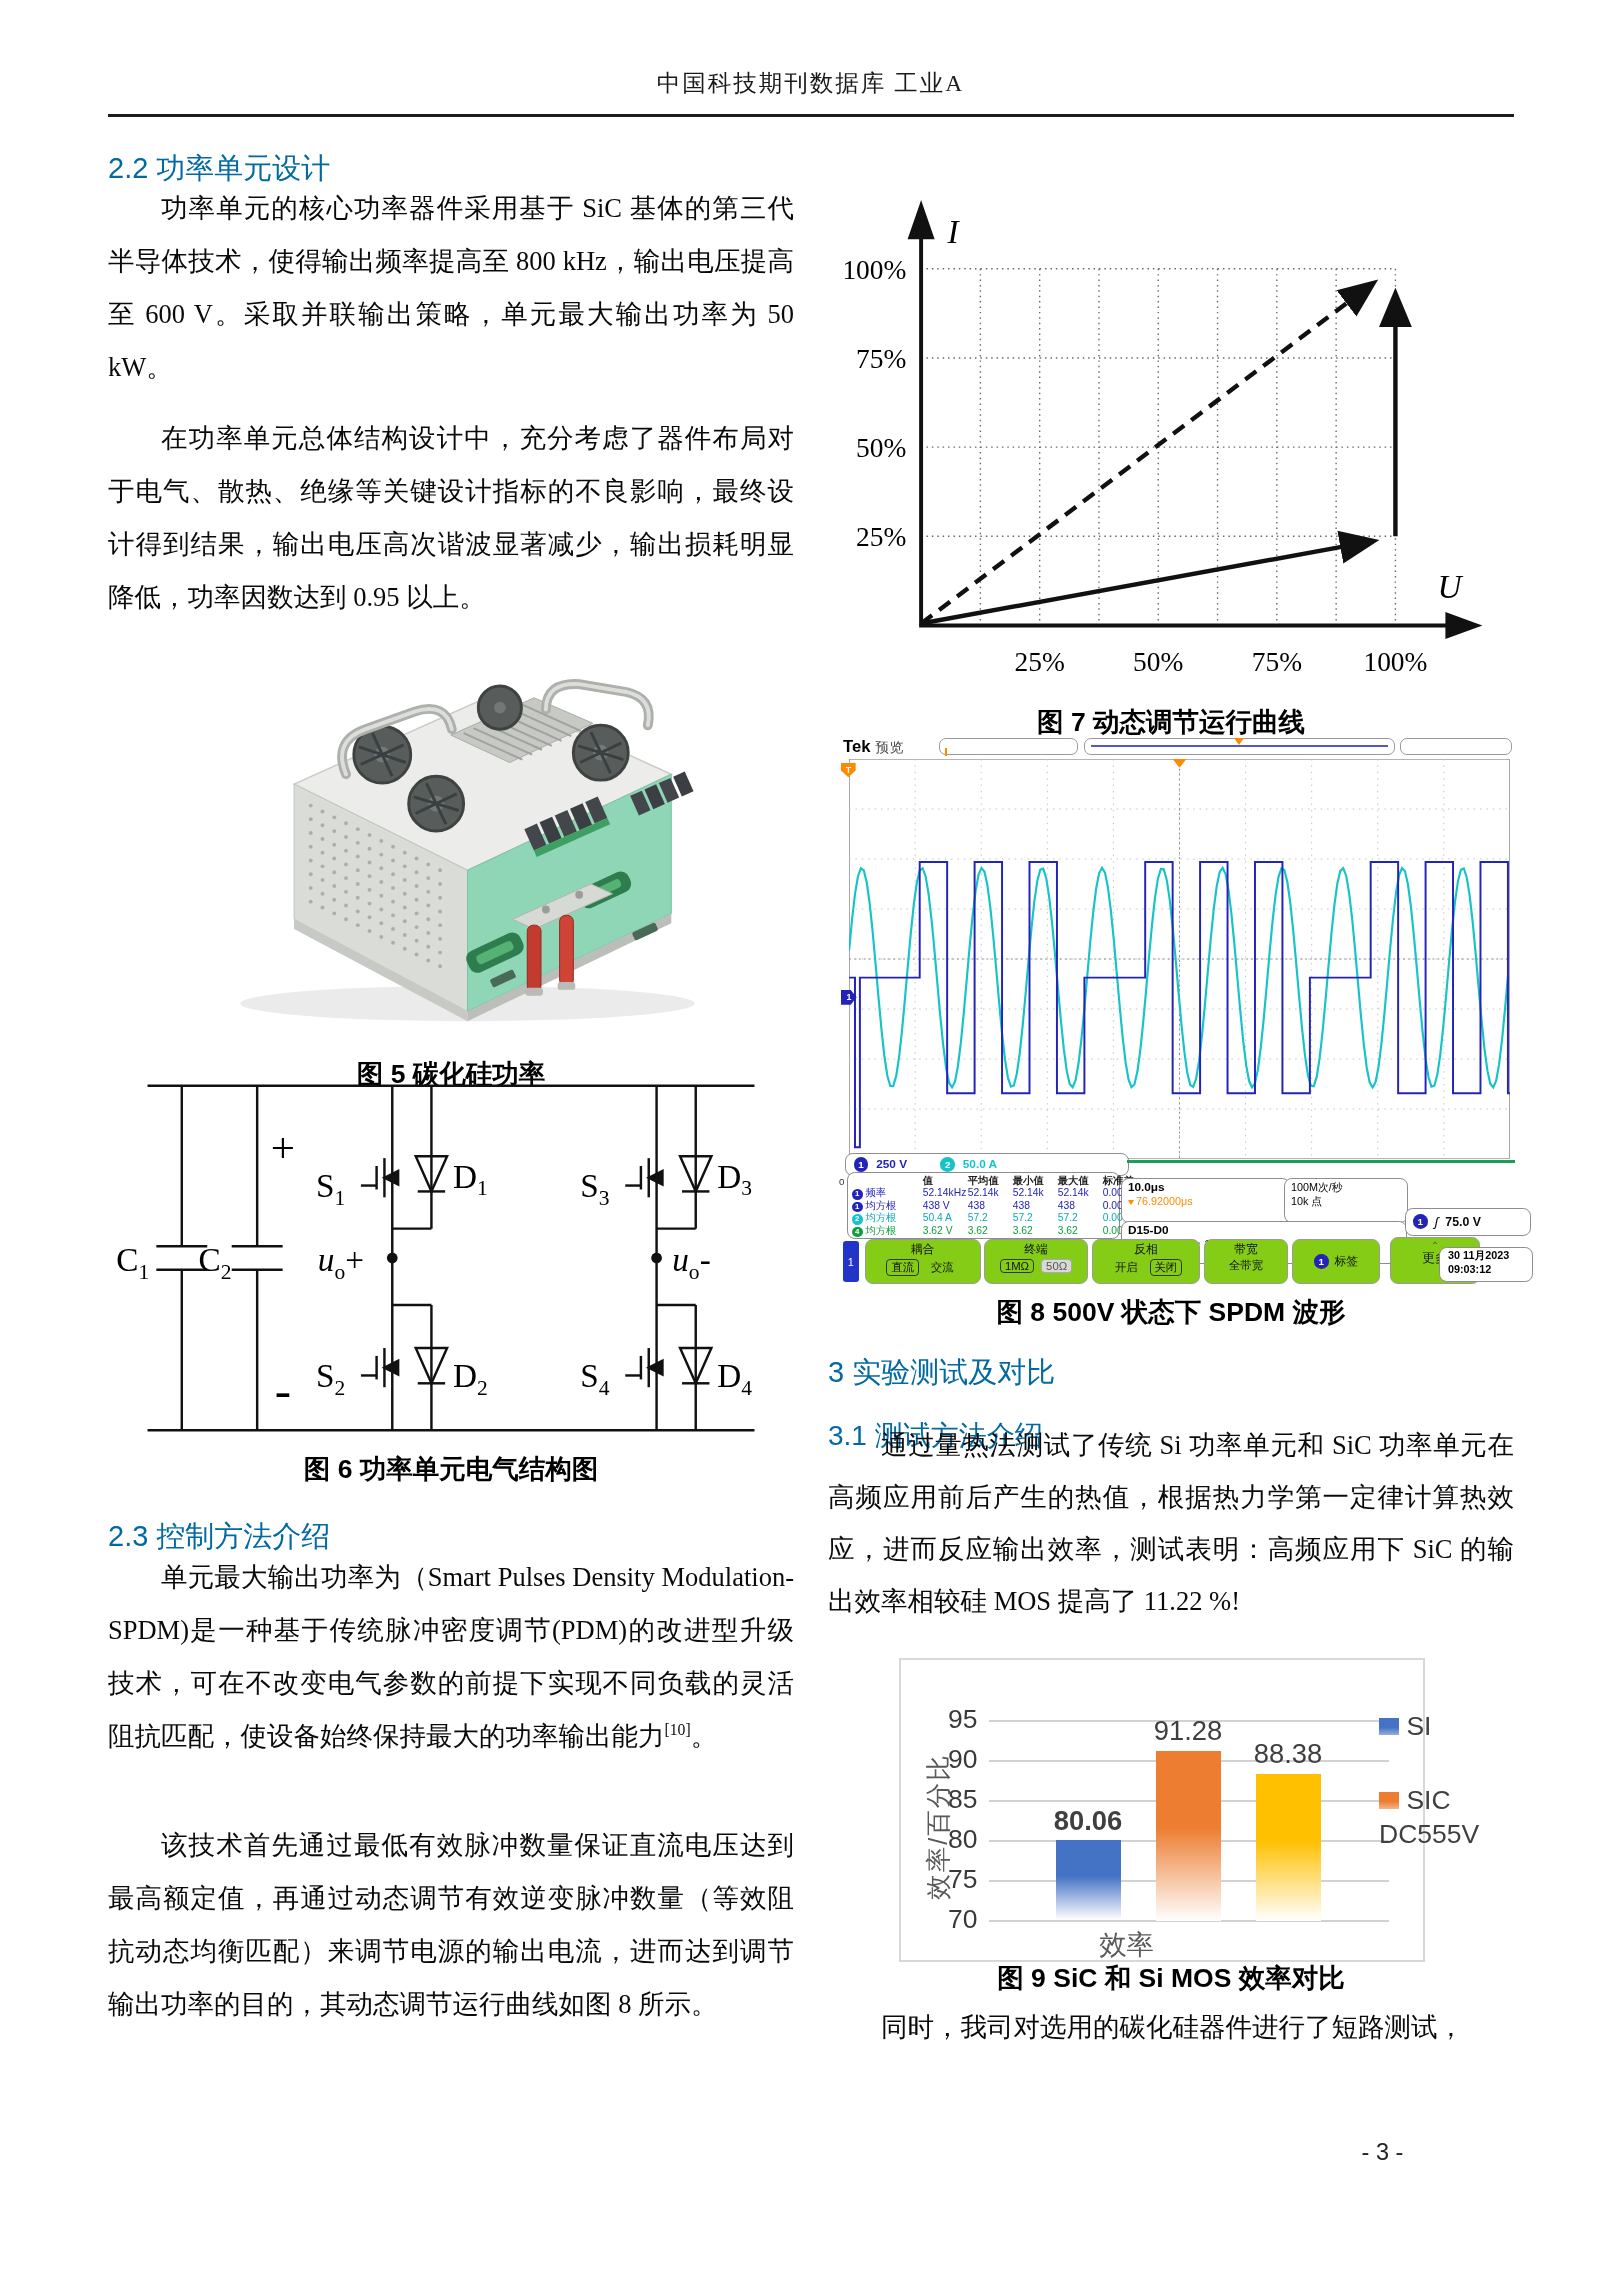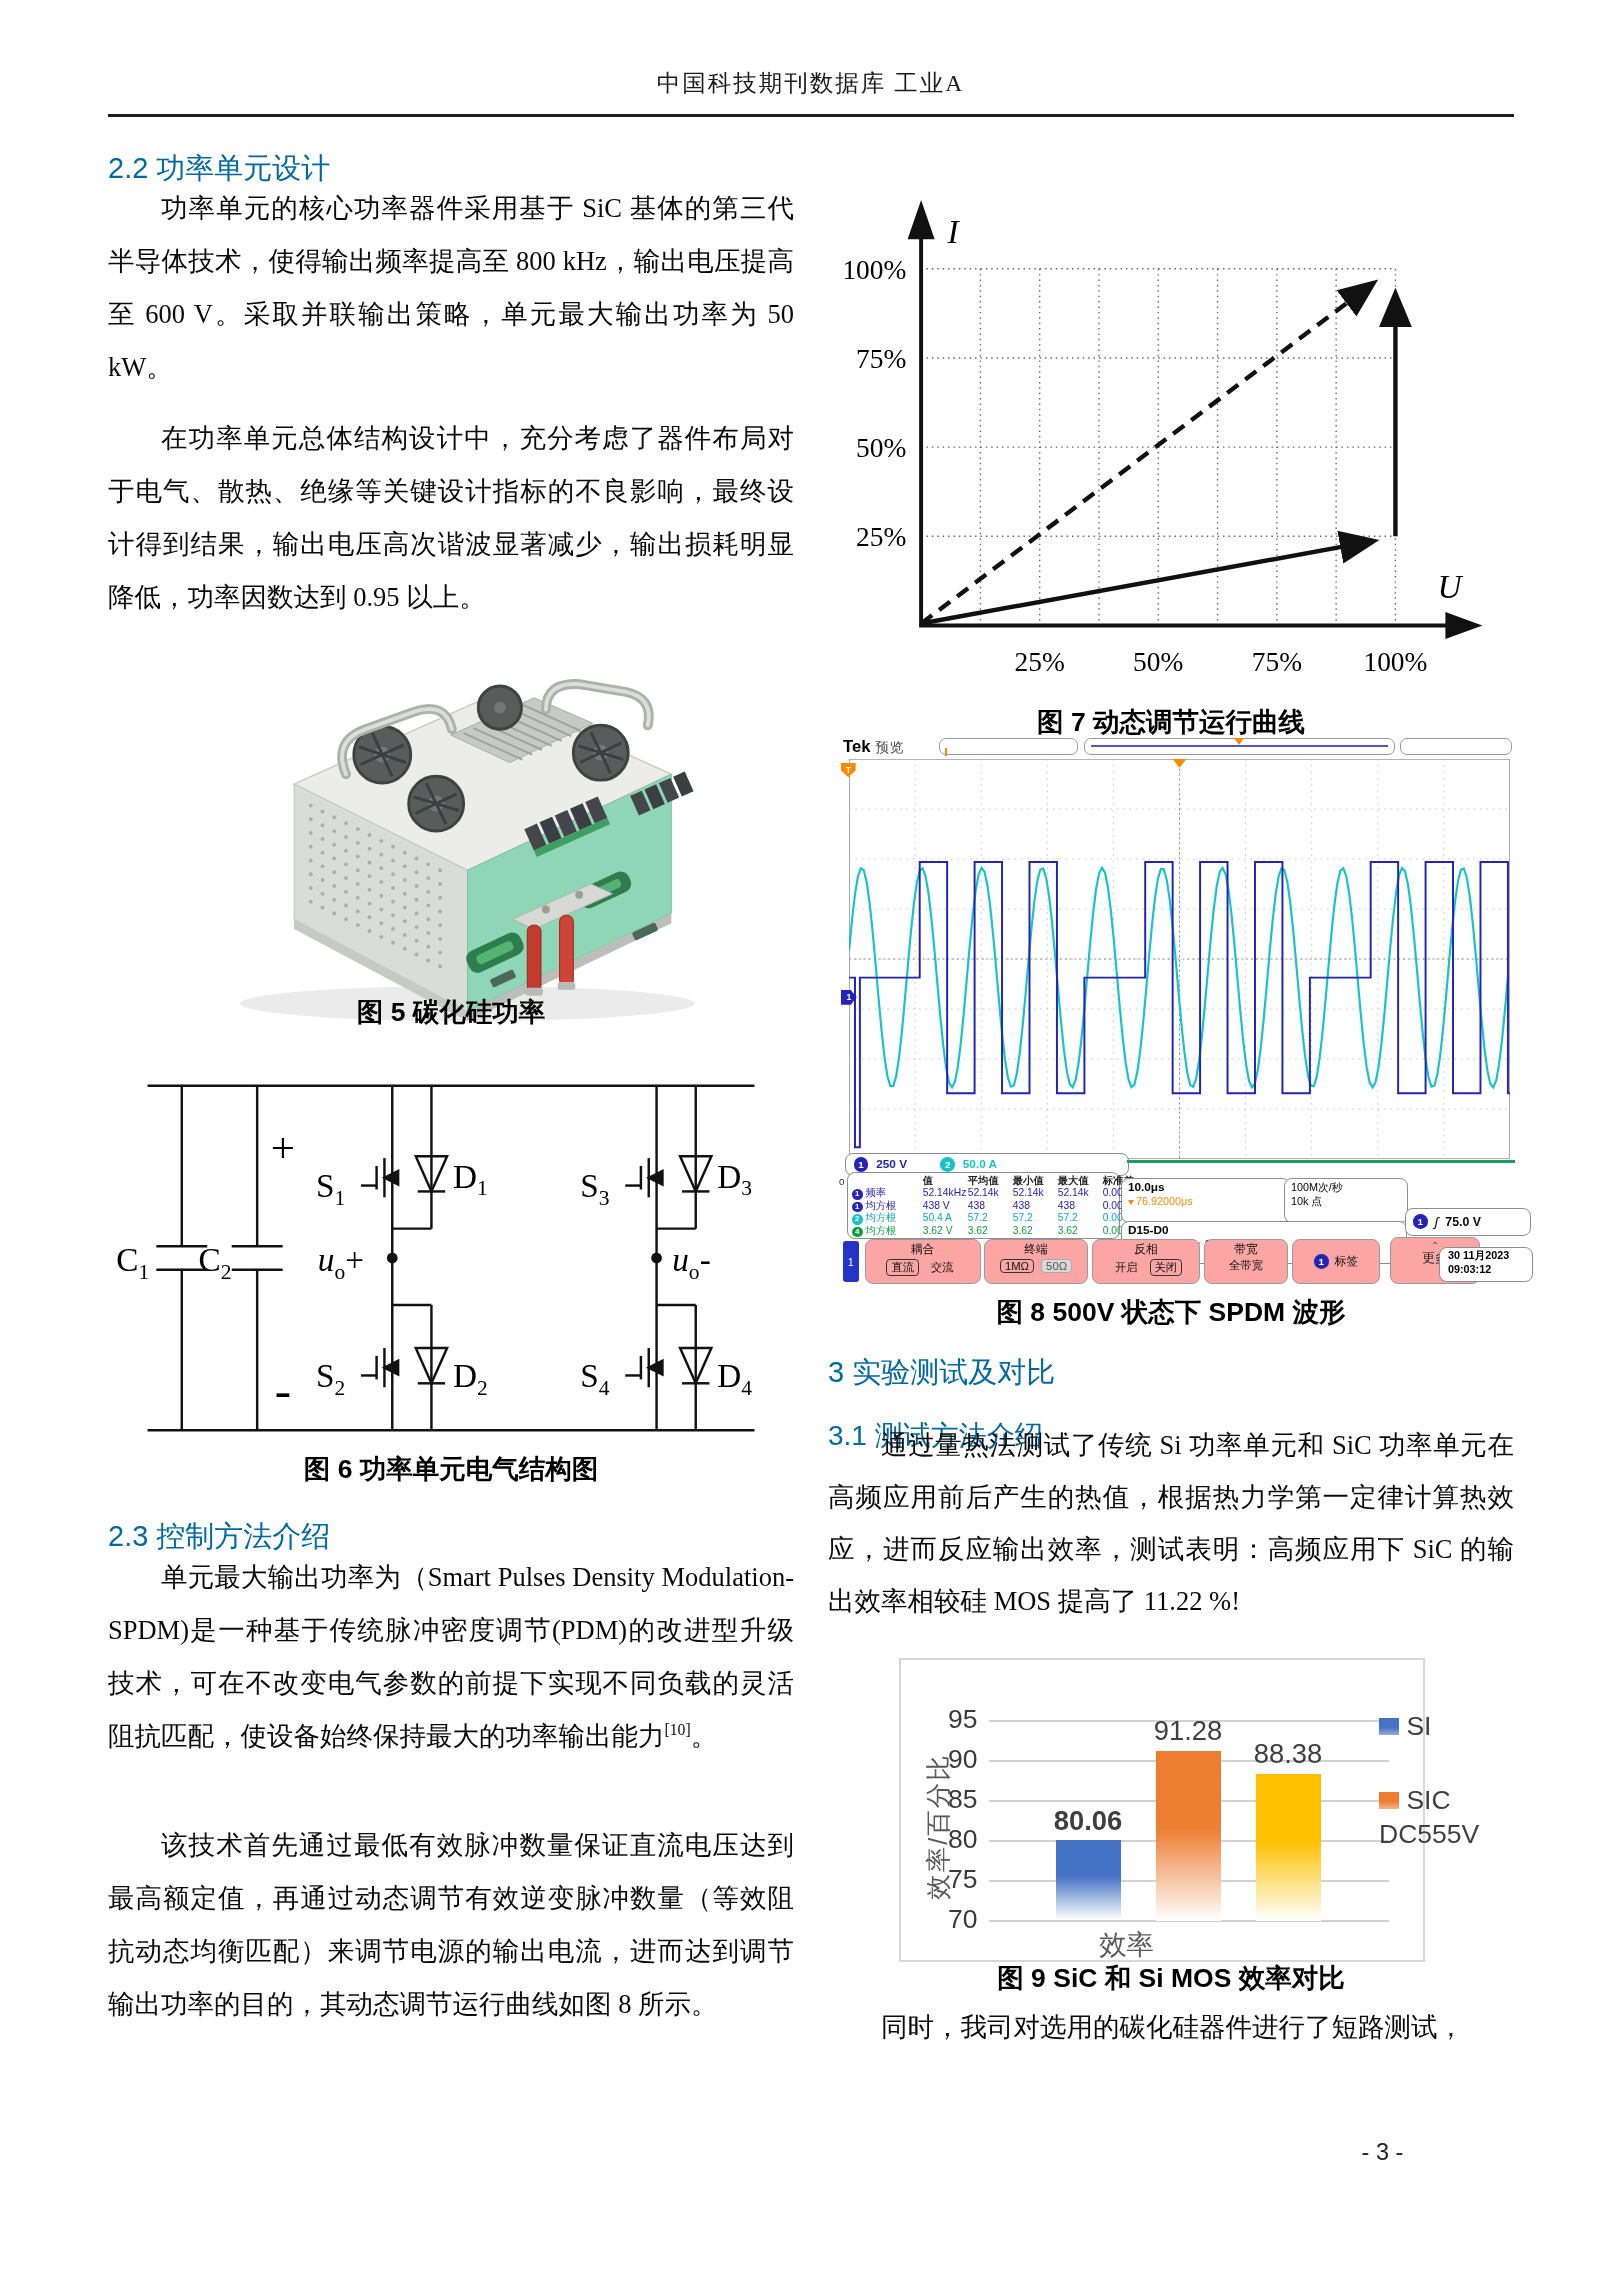--- a/index.html
+++ b/index.html
@@ -22,21 +22,21 @@
   .tbar .pauseicon{position:absolute;left:4.9px;top:2.9px;width:7.8px;height:7.8px;}
   .tbar .pauseicon i{display:inline-block;width:2.5px;height:7.8px;background:#ff8a00;margin-right:1.5px;}
   .tbar .blueline{position:absolute;left:5.9px;right:5.9px;top:5.9px;height:2px;background:#5555d0;}
   .tri-dn{width:0;height:0;border-left:5.9px solid transparent;border-right:5.9px solid transparent;border-top:7.8px solid #ff8a00;}
   .sbox{position:absolute;background:#fff;border:1.5px solid #8d8d8d;border-radius:7.8px;}
   .badge-row{display:flex;align-items:center;gap:7.8px;padding:2px 7.8px;}
   .chdot{display:inline-flex;width:14.7px;height:14.7px;border-radius:50%;color:#fff;font-size:9.8px;
          align-items:center;justify-content:center;font-weight:bold;}
   .meas-grid{display:grid;grid-template-columns:71px 45px 45px 45px 45px 39px;font-size:10.3px;line-height:12.3px;padding:2px 3.9px;}
   .meas-grid .hd{color:#222;font-weight:bold;}
-  .btnbox{position:absolute;background:#fca5a5;border:1.5px solid #9a9a9a;border-radius:7.8px;
+  .btnbox{position:absolute;background:#84cc16;border:1.5px solid #9a9a9a;border-radius:7.8px;
           font-size:11.8px;text-align:center;color:#111;}
   .btnbox .ttl{margin-top:2px;}
   .opt{display:inline-block;border:1.5px solid #777;border-radius:3.9px;padding:0 3.9px;margin:1px 2px;font-size:11.3px;}
   .opt.sel{border-color:#333;}
   .opt.dim{background:#d9d9d9;color:#555;border-color:#aaa;}
   .smallinfo{font-size:10.8px;line-height:13.7px;color:#000;}
   .orange{color:#ff8a00;}
   .d15icon{display:inline-block;width:8.8px;height:6.9px;background:#888;border-radius:2px;margin-right:2.9px;}
 
   
@@ -241,21 +241,21 @@
     <g>
       <polygon points="318,288 398,252 420,262 340,298" fill="#d7d9d5" stroke="#b2b4b0"></polygon>
       <circle cx="352" cy="278" r="4" fill="#9b9d99"></circle>
         <circle cx="386" cy="263" r="4" fill="#9b9d99"></circle>
       <rect x="333" y="294" width="14" height="68" rx="6" fill="#c23b2e" stroke="#8e2a20"></rect>
       <rect x="366" y="284" width="14" height="72" rx="6" fill="#cf4436" stroke="#8e2a20"></rect>
       <rect x="331" y="358" width="18" height="8" rx="3" fill="#b9bbb7"></rect>
       <rect x="364" y="352" width="18" height="8" rx="3" fill="#b9bbb7"></rect>
     </g>
   </svg>
-  <div class="abs caption" style="left:108px;top:994px;width:686px;">图 5  碳化硅功率</div>
+  <div class="abs caption" style="left:108px;top:1056px;width:686px;">图 5  碳化硅功率</div>
 
   <svg class="abs" style="left:108px;top:1072px;" width="686" height="372" viewBox="0 0 700 380">
     <g stroke="#111" stroke-width="2.5" fill="none">
       <line x1="40" y1="14" x2="660" y2="14"></line>
       <line x1="40" y1="366" x2="660" y2="366"></line>
 
       <line x1="75" y1="14" x2="75" y2="178"></line>
         <line x1="75" y1="202" x2="75" y2="366"></line>
       <line x1="49" y1="178" x2="101" y2="178"></line>
         <line x1="49" y1="202" x2="101" y2="202"></line>

